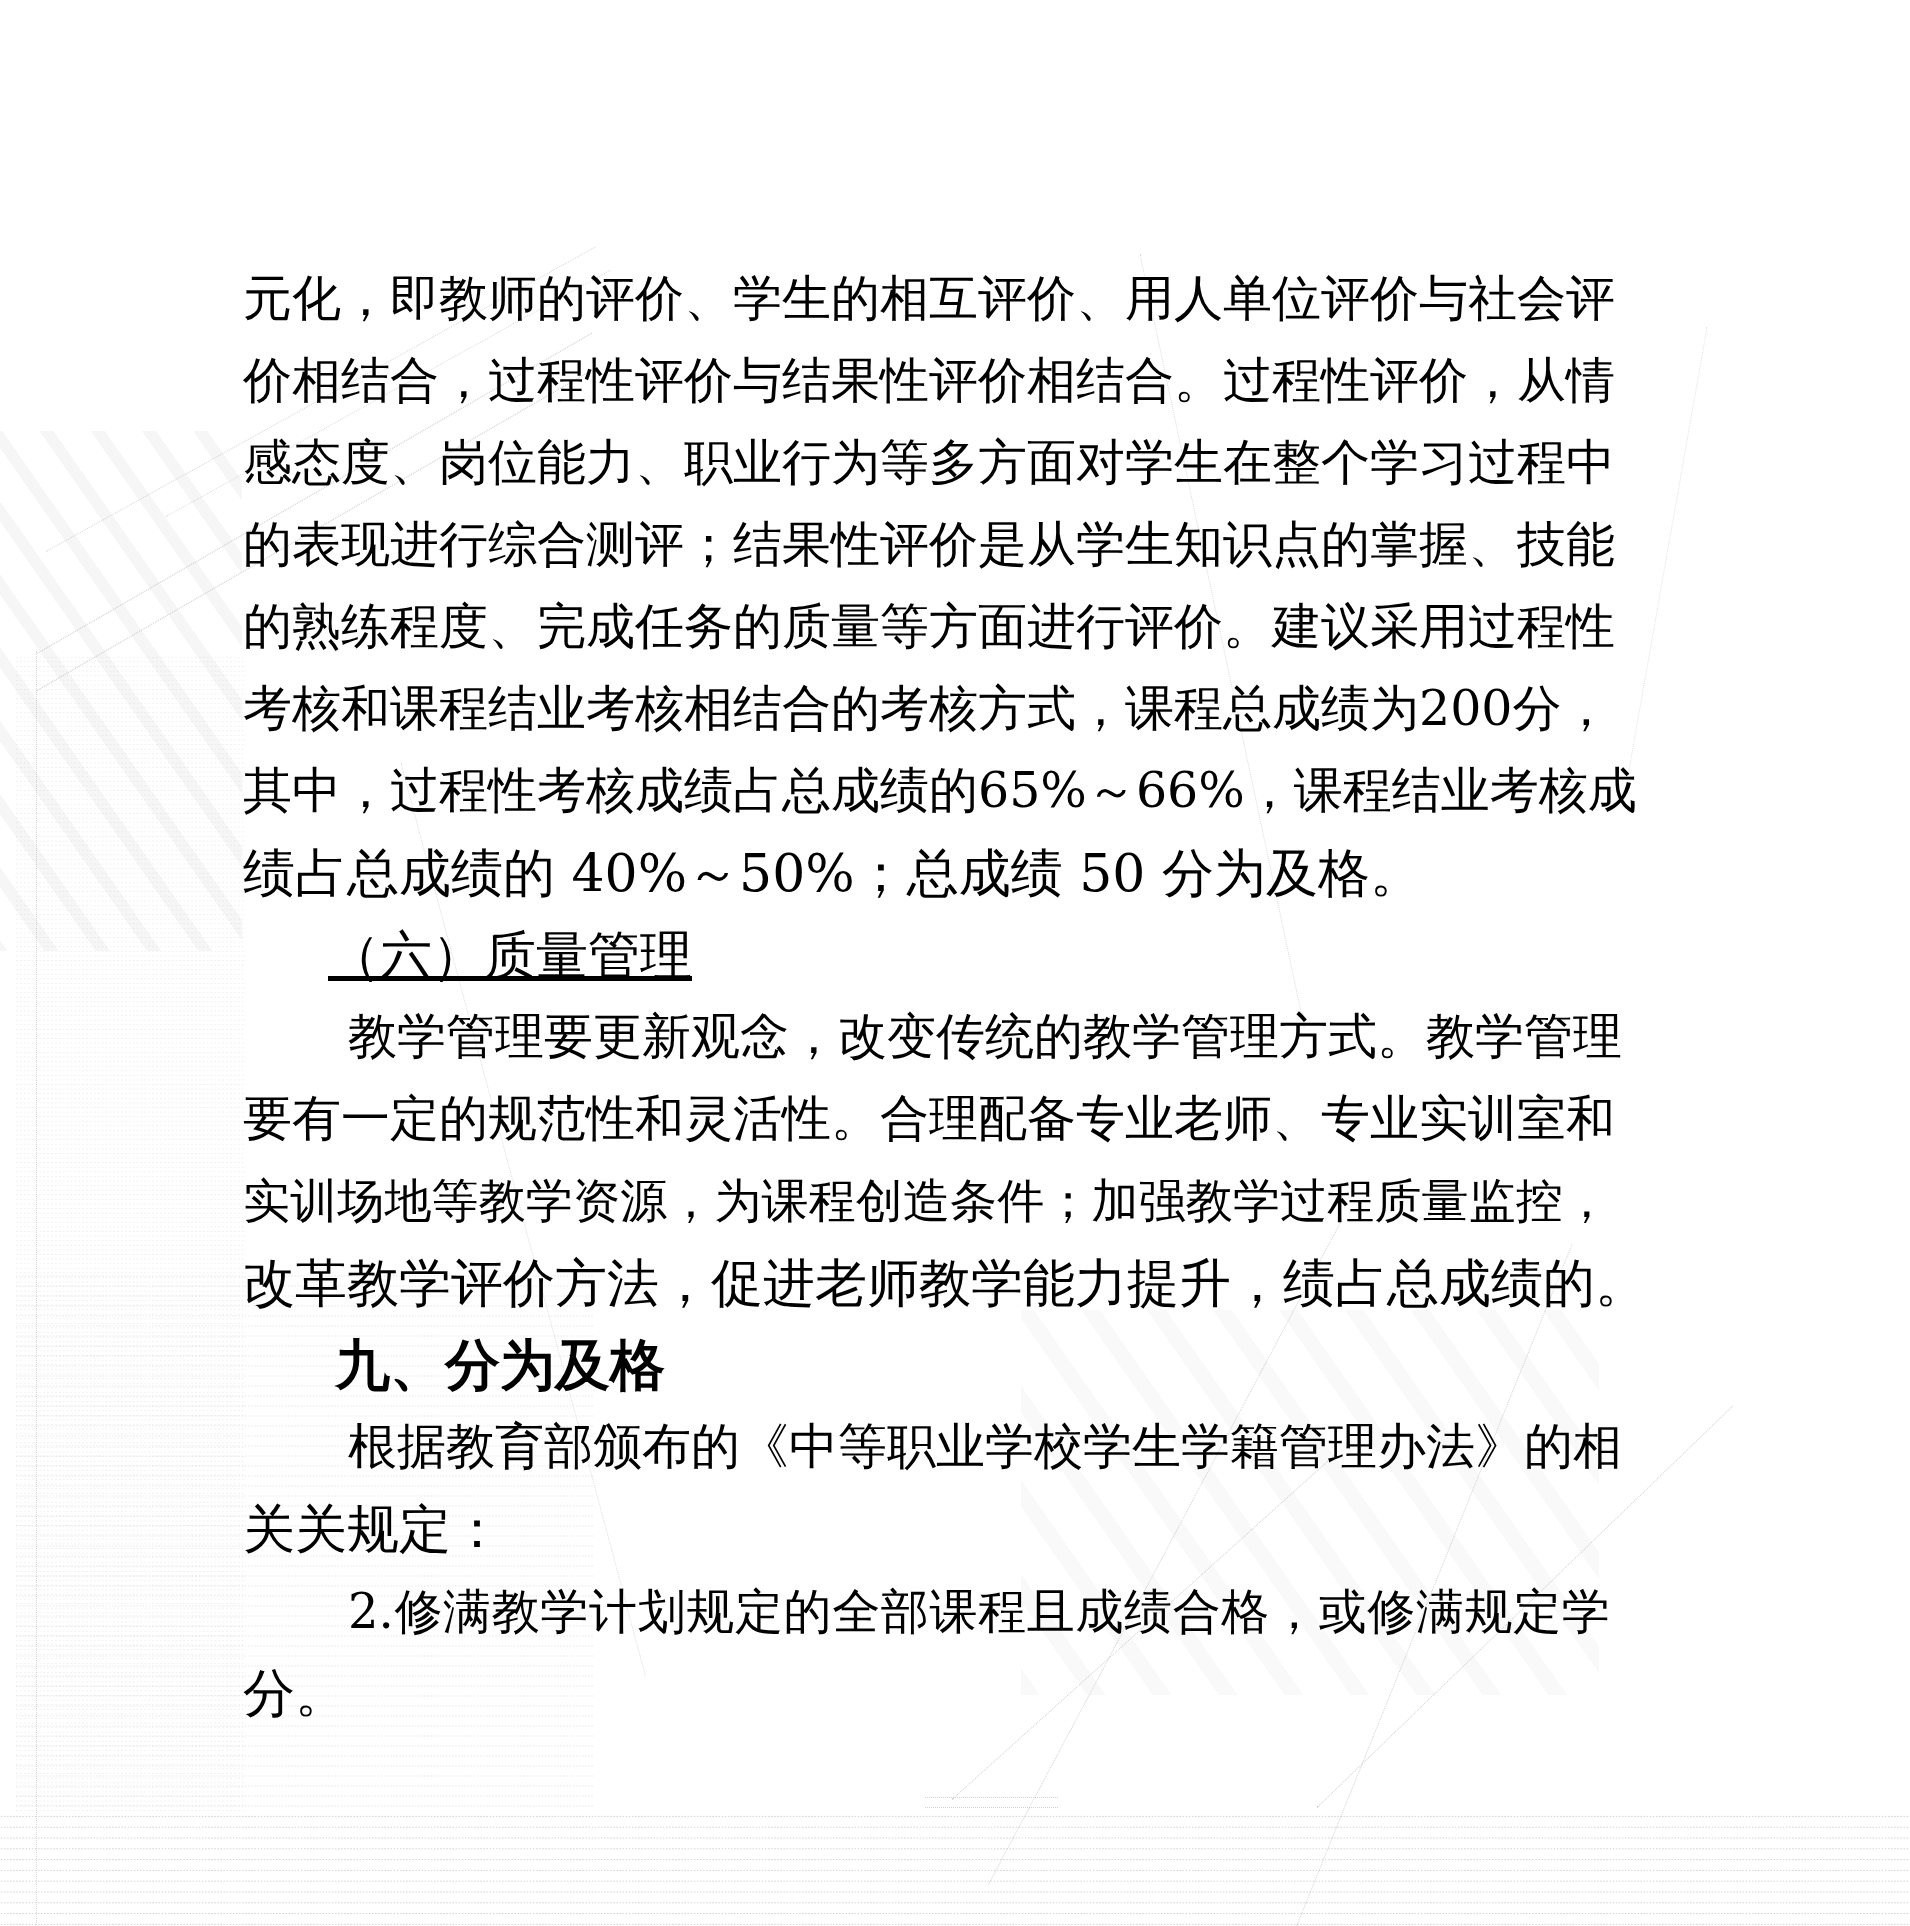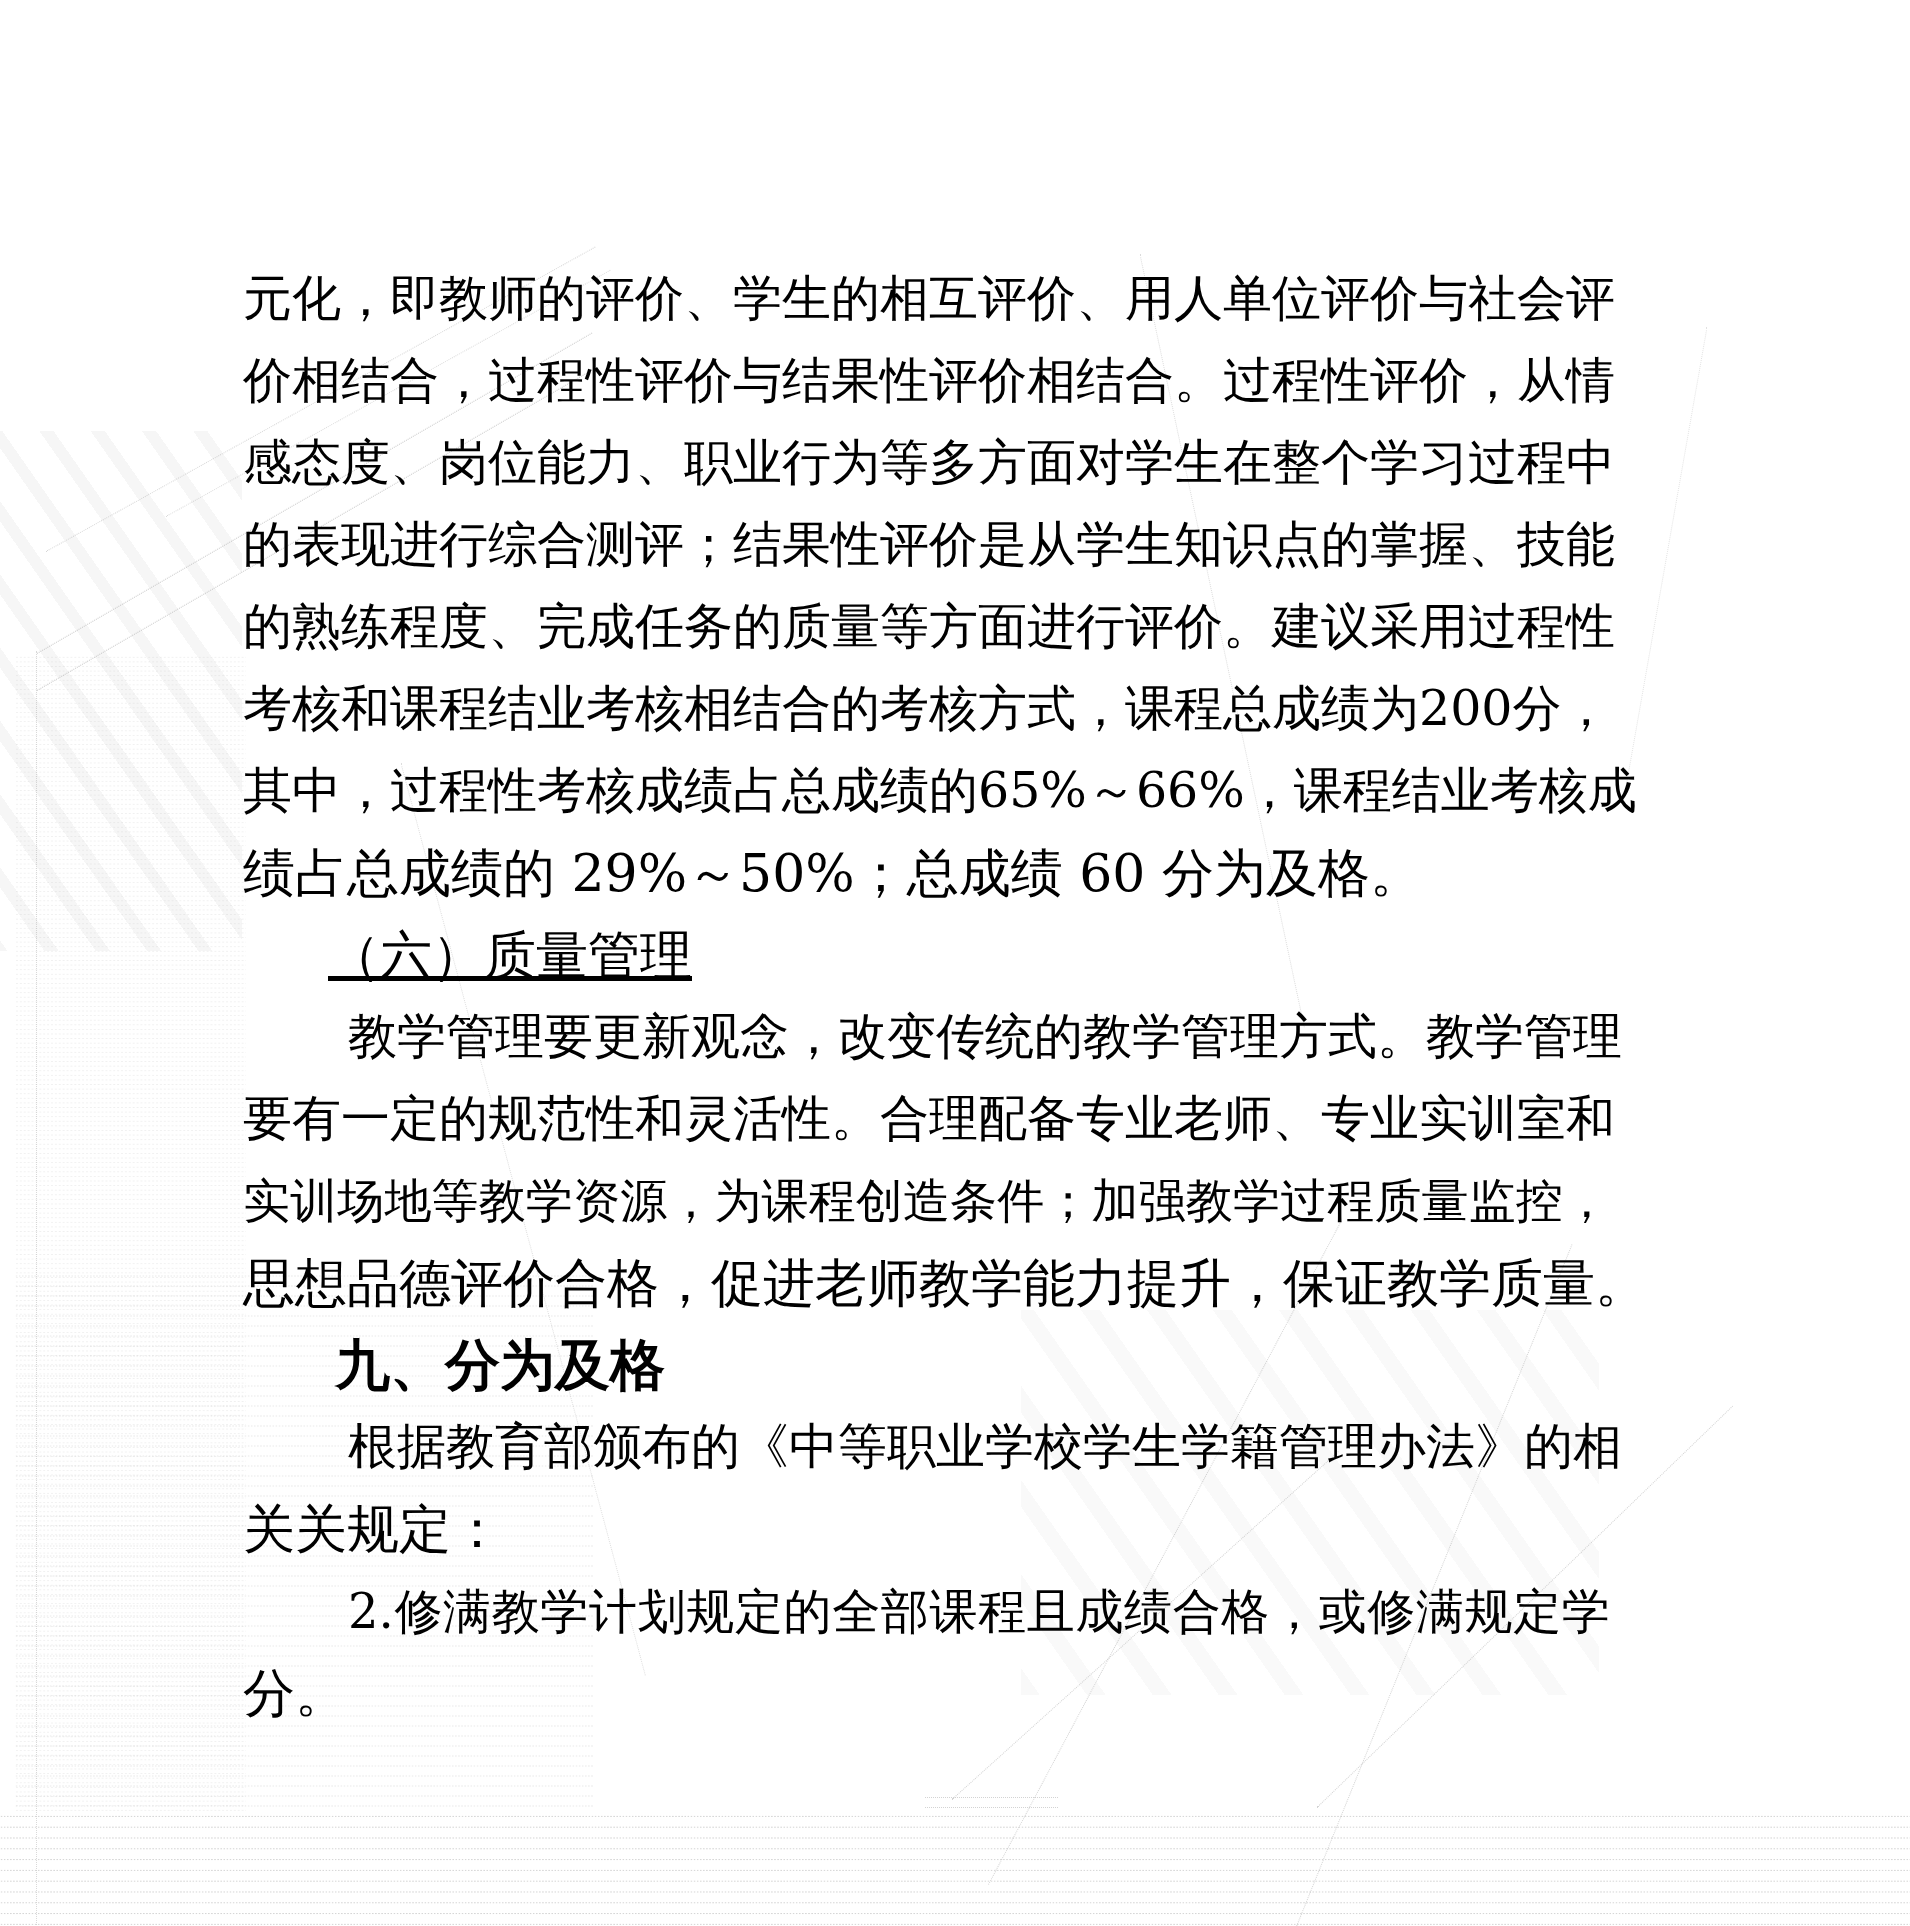--- a/index.html
+++ b/index.html
@@ -317,21 +317,21 @@
         <span>66%</span>
         <span>，</span>
         <span>课</span>
         <span>程</span>
         <span>结</span>
         <span>业</span>
         <span>考</span>
         <span>核</span>
         <span>成</span>
       </div>
-      <div class="line body">绩占总成绩的 29%～50%；总成绩 60 分为及格。</div>
+      <div class="line body">绩占总成绩的 40%～50%；总成绩 50 分为及格。</div>
       <div class="line body paren-indent">（六）质量管理</div>
       <div class="line body fill indent" style="font-size: 49px;">
         <span>教</span>
         <span>学</span>
         <span>管</span>
         <span>理</span>
         <span>要</span>
         <span>更</span>
         <span>新</span>
         <span>观</span>
@@ -408,21 +408,21 @@
         <span>教</span>
         <span>学</span>
         <span>过</span>
         <span>程</span>
         <span>质</span>
         <span>量</span>
         <span>监</span>
         <span>控</span>
         <span>，</span>
       </div>
-      <div class="line body">思想品德评价合格，促进老师教学能力提升，保证教学质量。</div>
+      <div class="line body">改革教学评价方法，促进老师教学能力提升，绩占总成绩的。</div>
       <div class="line heading">九、分为及格</div>
       <div class="line body fill indent" style="font-size: 49px;">
         <span>根</span>
         <span>据</span>
         <span>教</span>
         <span>育</span>
         <span>部</span>
         <span>颁</span>
         <span>布</span>
         <span>的</span>

